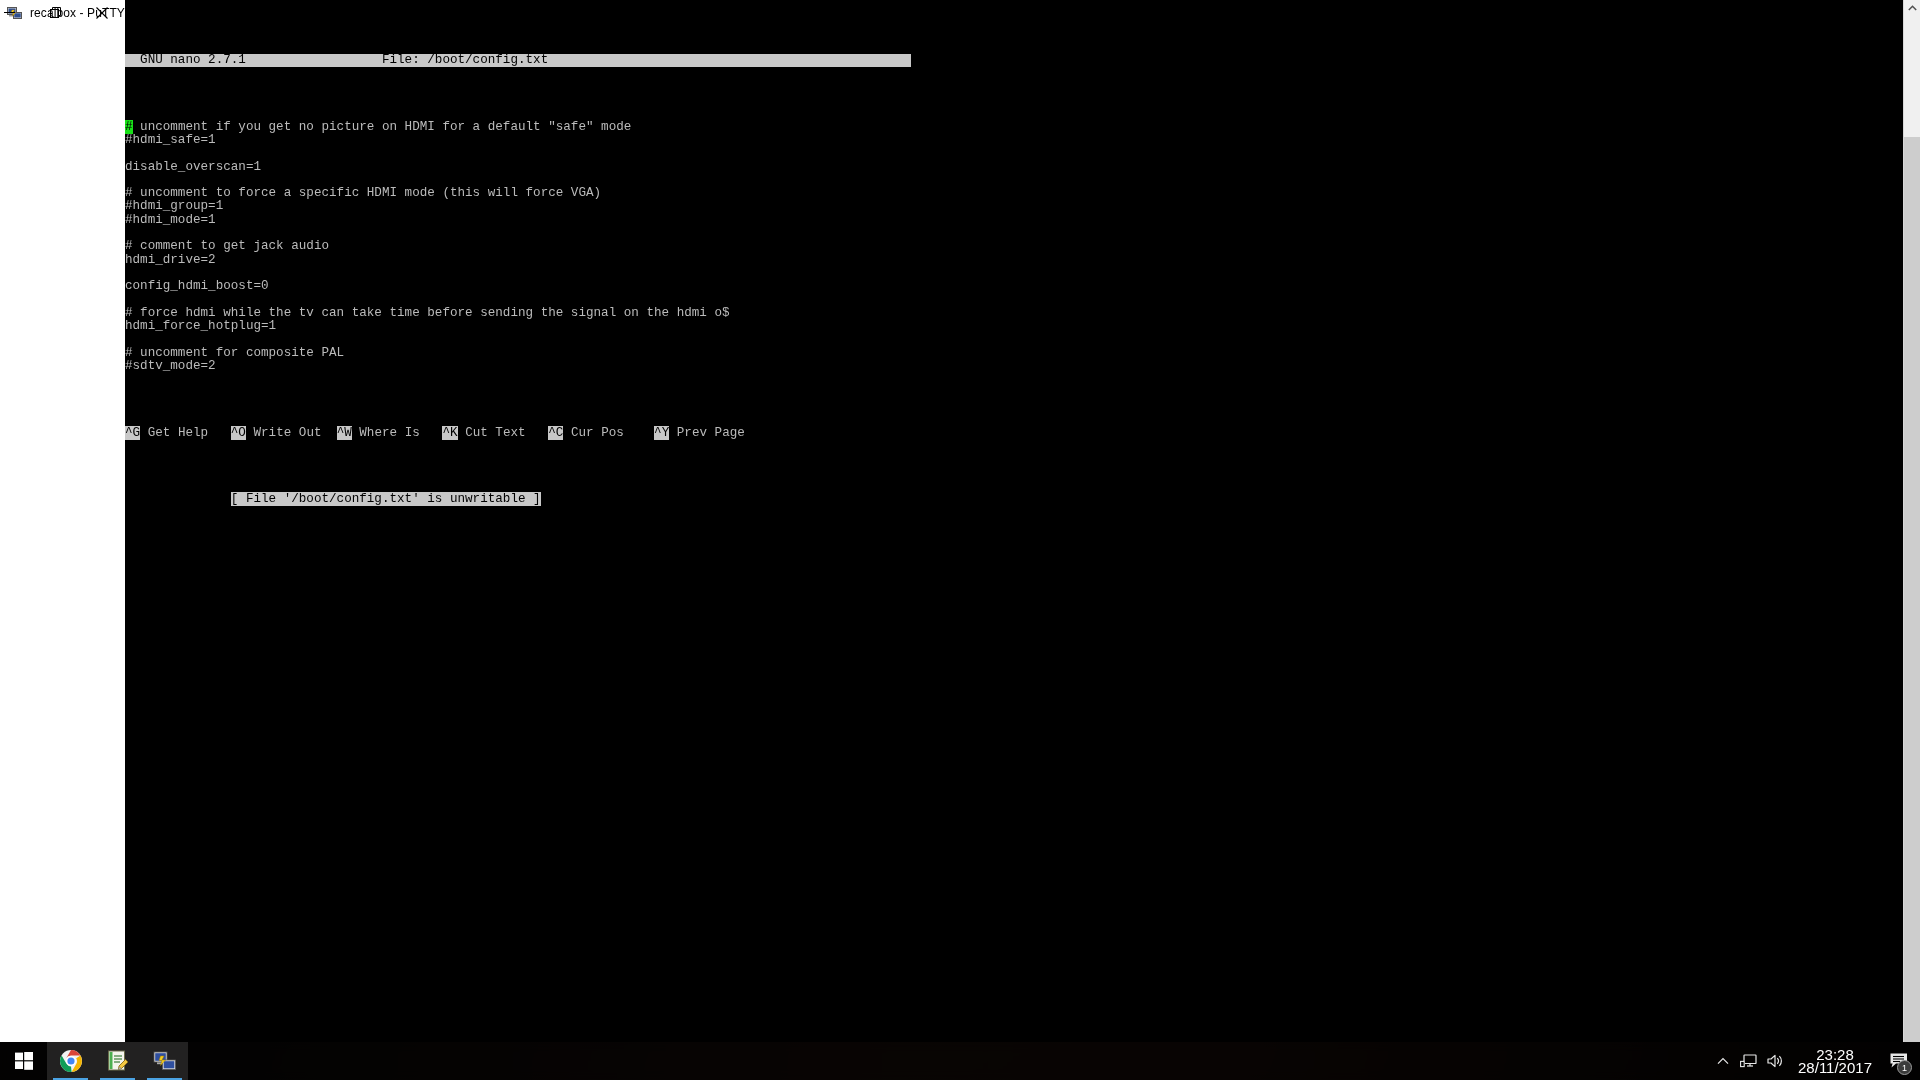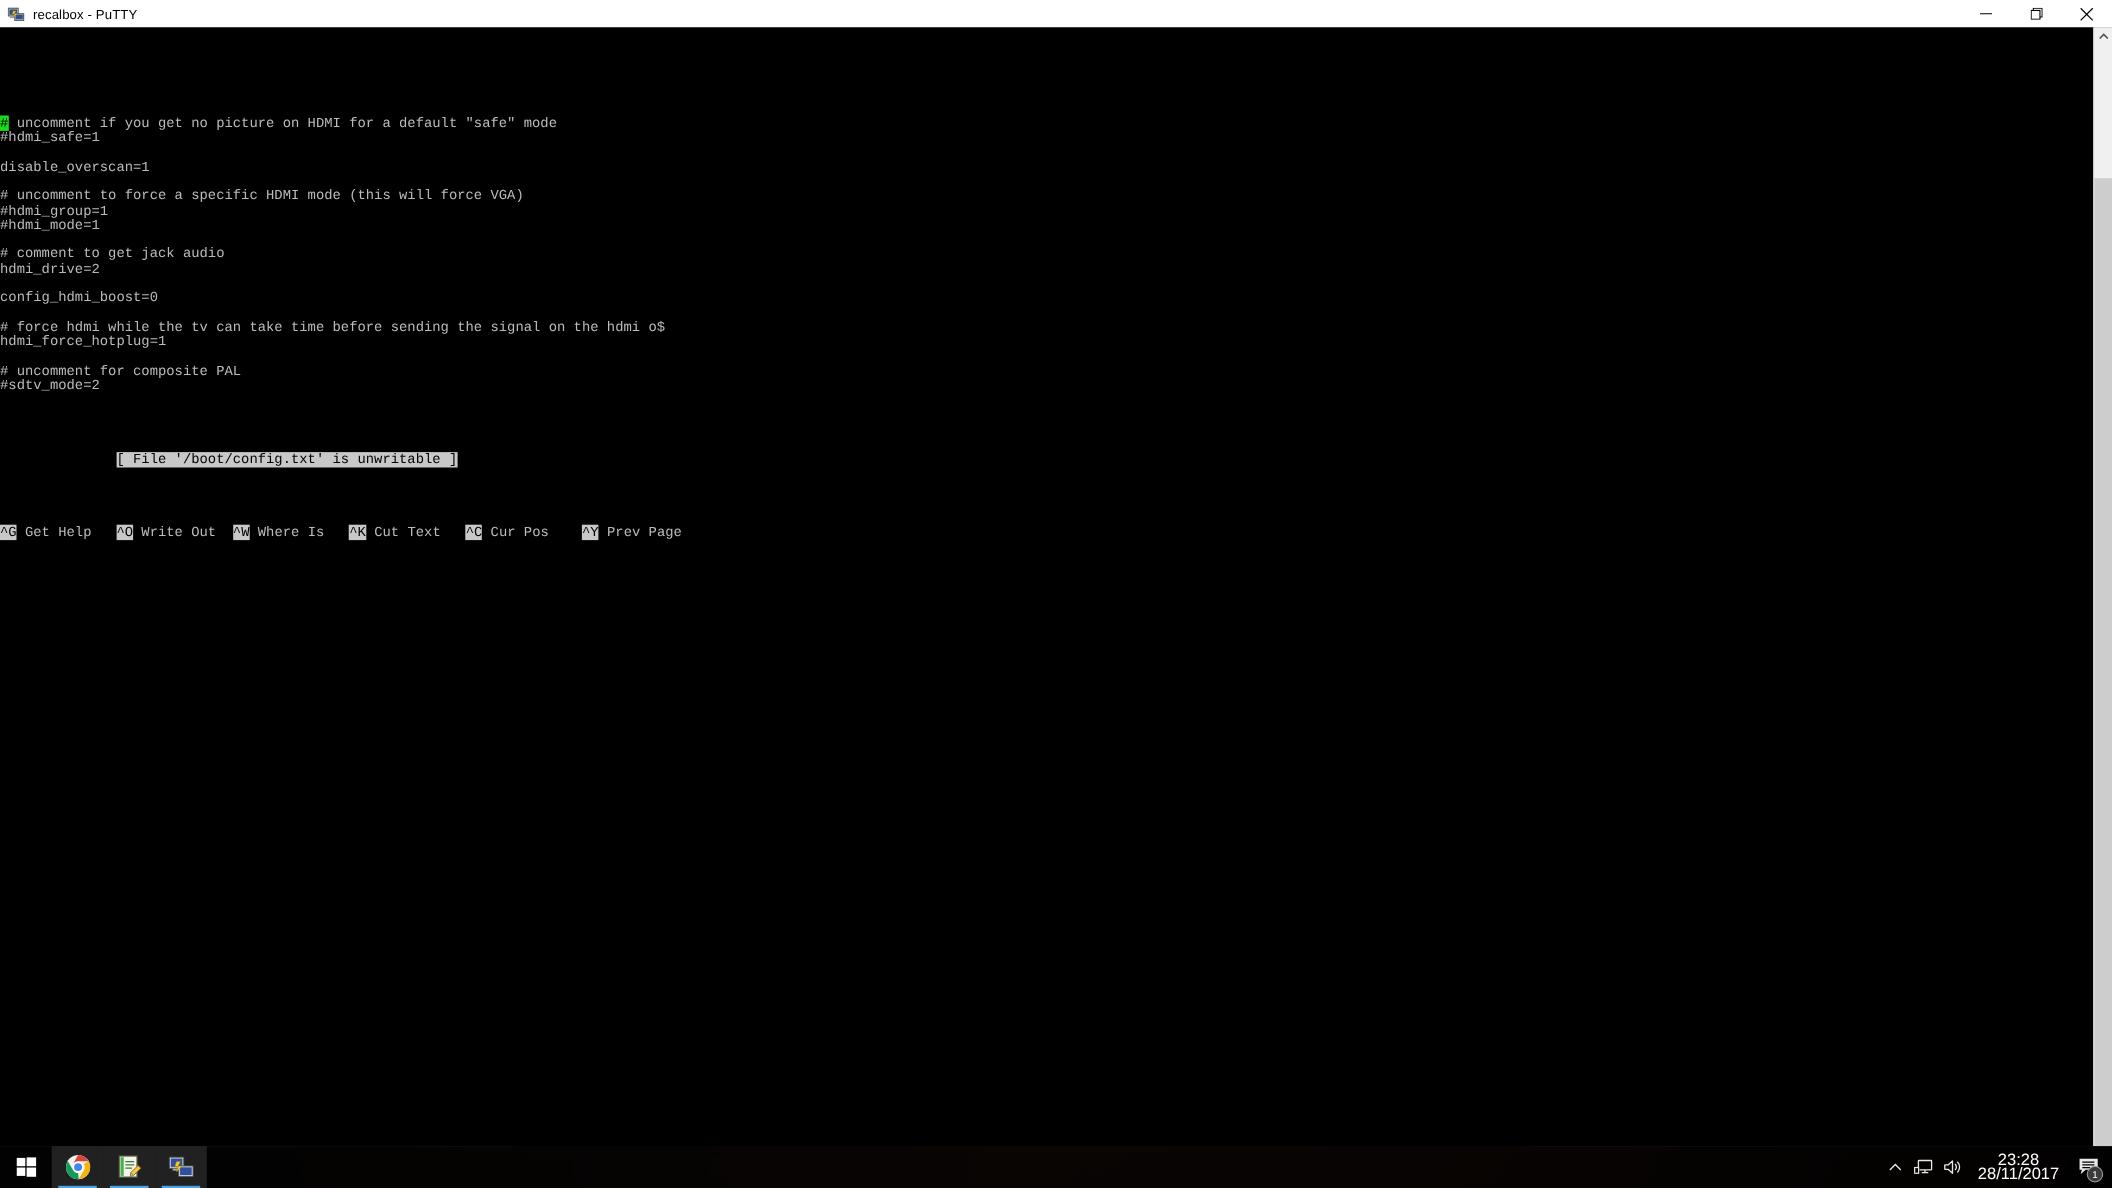--- a/index.html
+++ b/index.html
@@ -16,21 +16,21 @@
       linear-gradient(115deg, #0d0b0a 0%, #1d1512 38%, #2a1a14 58%, #160f0d 78%, #0a0807 100%);
   }
   #desktop:after{
     content:""; position:absolute; inset:0;
     background:radial-gradient(ellipse at 62% 96%, rgba(120,60,35,.30) 0%, rgba(0,0,0,0) 55%);
   }
 
   
   #putty-window{
     position:absolute; left:0; top:0; width:1920px; height:1042px;
-    background:#ffffff; display:flex; flex-direction:column;
+    background:#ffffff; display:flex; flex-direction:row;
   }
   #titlebar{
     height:25px; background:#ffffff; display:flex; align-items:center;
     flex:0 0 25px; position:relative;
   }
   #titlebar-icon{
     width:16px; height:16px; margin-left:7px; margin-right:7px; position:relative; flex:0 0 16px;
   }
   #titlebar-text{
     font-size:12px; color:#000; font-family:"Liberation Sans", sans-serif;
@@ -158,29 +158,30 @@
           <line x1="11.5" y1="0.5" x2="0.5" y2="11.5" stroke="#000" stroke-width="1.1"></line>
         </svg>
       </div>
     </div>
   </div>
 
   <div id="terminal-area">
     <div id="terminal">
 
       
+      <div class="trow"><span class="nano-header">  GNU nano 2.7.1                  File: /boot/config.txt                                                </span></div>
 
       
       <div id="nano-body"><div class="trow"><span class="cursor-cell">#</span><span> uncomment if you get no picture on HDMI for a default "safe" mode</span></div><div class="trow">#hdmi_safe=1</div><div class="trow">&nbsp;</div><div class="trow">disable_overscan=1</div><div class="trow">&nbsp;</div><div class="trow"># uncomment to force a specific HDMI mode (this will force VGA)</div><div class="trow">#hdmi_group=1</div><div class="trow">#hdmi_mode=1</div><div class="trow">&nbsp;</div><div class="trow"># comment to get jack audio</div><div class="trow">hdmi_drive=2</div><div class="trow">&nbsp;</div><div class="trow">config_hdmi_boost=0</div><div class="trow">&nbsp;</div><div class="trow"># force hdmi while the tv can take time before sending the signal on the hdmi o$</div><div class="trow">hdmi_force_hotplug=1</div><div class="trow">&nbsp;</div><div class="trow"># uncomment for composite PAL</div><div class="trow">#sdtv_mode=2</div></div>
 
       
+      <div class="trow" id="sc-row1"><span class="inv">^G</span><span> Get Help   </span><span class="inv">^O</span><span> Write Out  </span><span class="inv">^W</span><span> Where Is   </span><span class="inv">^K</span><span> Cut Text   </span><span class="inv">^C</span><span> Cur Pos    </span><span class="inv">^Y</span><span> Prev Page  </span></div>
+
+      
       <div class="trow"><span id="status-pad">              </span><span class="statusbar">[ File '/boot/config.txt' is unwritable ]</span></div>
-
-      
-      <div class="trow" id="sc-row1"><span class="inv">^G</span><span> Get Help   </span><span class="inv">^O</span><span> Write Out  </span><span class="inv">^W</span><span> Where Is   </span><span class="inv">^K</span><span> Cut Text   </span><span class="inv">^C</span><span> Cur Pos    </span><span class="inv">^Y</span><span> Prev Page  </span></div>
 
     </div>
 
     <div id="scrollbar">
       <div class="sb-btn">
         <svg width="9" height="7" viewBox="0 0 9 7">
             <polyline points="0.8,5 4.5,1.3 8.2,5" fill="none" stroke="#505050" stroke-width="1.5"></polyline>
           </svg>
       </div>
       <div id="sb-thumb"></div>

